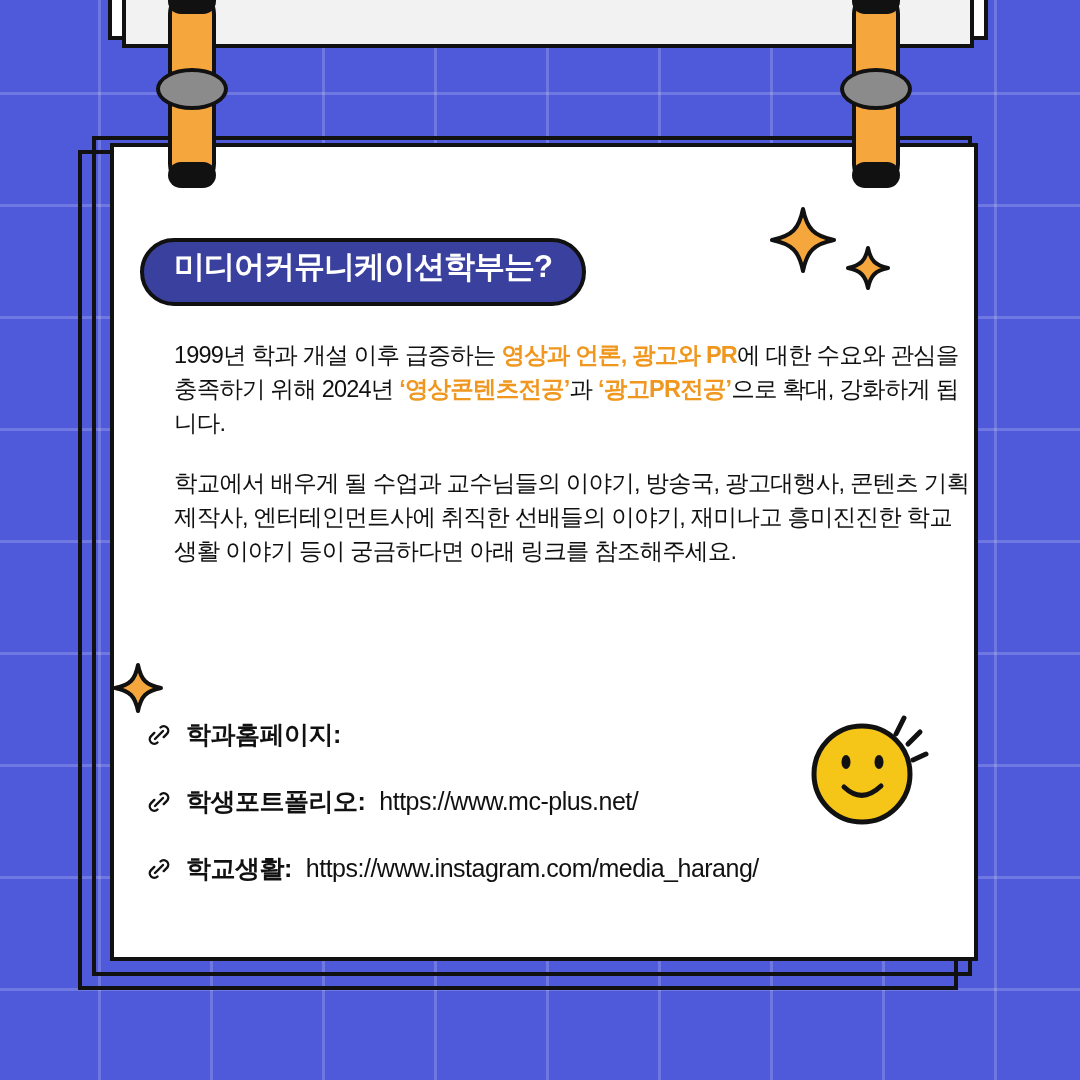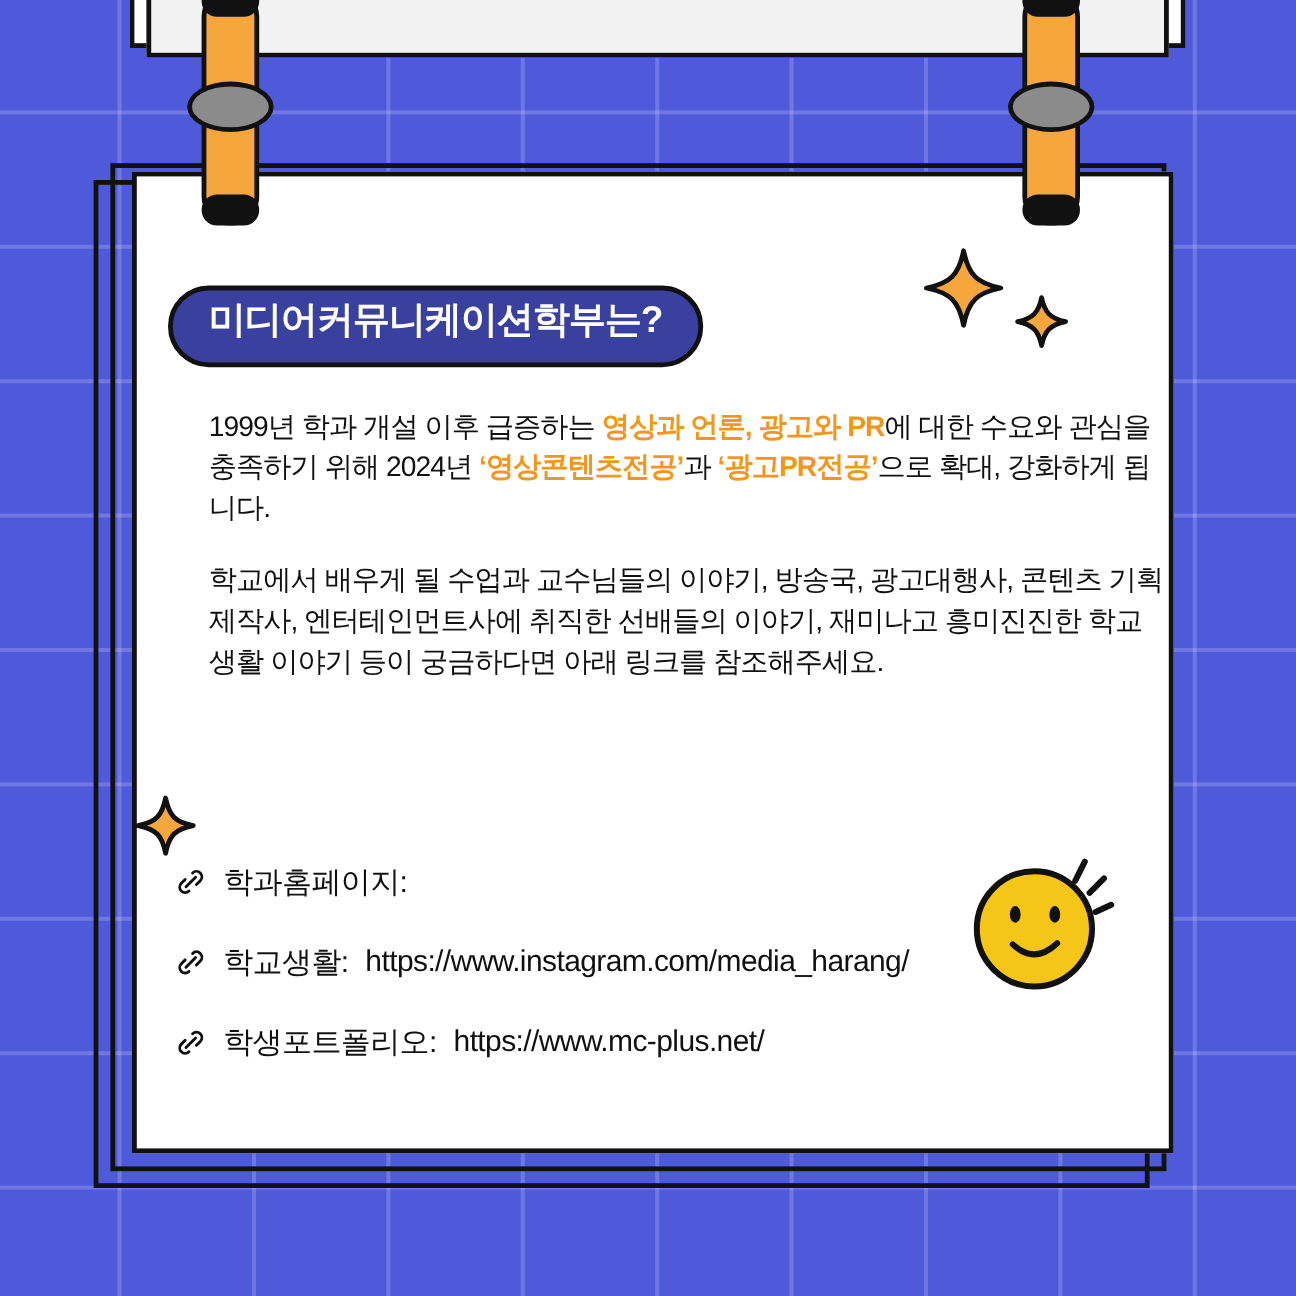--- a/index.html
+++ b/index.html
@@ -174,21 +174,21 @@
     font-size: 25px;
     letter-spacing: -0.5px;
     color: #111111;
   }
   .link-row .link-icon {
     width: 26px;
     height: 26px;
     flex: 0 0 26px;
     display: block;
   }
-  .link-label { font-weight: 400; }
+  .link-label { font-weight: 700; }
   .link-url { font-weight: 500; }
 
   
   .sparkle { position: absolute; }
   #sparkle-big { left: 768px; top: 205px; }
   #sparkle-small { left: 845px; top: 245px; }
   #sparkle-left { left: 112px; top: 662px; }
   #smiley { position: absolute; left: 800px; top: 702px; }
 </style>
 </head>
@@ -248,37 +248,37 @@
 
   <div class="links">
 
     <div class="link-row">
       <svg class="link-icon" viewBox="0 0 26 26">
         <path d="M9 17 L17 9" stroke="#111111" stroke-width="2.4" stroke-linecap="round" fill="none"></path>
         <path d="M11.5 20.5 a4.5 4.5 0 0 1 -6.4 -6.4 l3.2 -3.2" stroke="#111111" stroke-width="2.4" stroke-linecap="round" fill="none"></path>
         <path d="M14.5 5.5 a4.5 4.5 0 0 1 6.4 6.4 l-3.2 3.2" stroke="#111111" stroke-width="2.4" stroke-linecap="round" fill="none"></path>
       </svg>
       <span class="link-label">학과홈페이지:</span>
+    </div>
+
+    <div class="link-row">
+      <svg class="link-icon" viewBox="0 0 26 26">
+        <path d="M9 17 L17 9" stroke="#111111" stroke-width="2.4" stroke-linecap="round" fill="none"></path>
+        <path d="M11.5 20.5 a4.5 4.5 0 0 1 -6.4 -6.4 l3.2 -3.2" stroke="#111111" stroke-width="2.4" stroke-linecap="round" fill="none"></path>
+        <path d="M14.5 5.5 a4.5 4.5 0 0 1 6.4 6.4 l-3.2 3.2" stroke="#111111" stroke-width="2.4" stroke-linecap="round" fill="none"></path>
+      </svg>
+      <span class="link-label">학생포트폴리오:</span>
+      <span class="link-url">https://www.mc-plus.net/</span>
     </div>
 
     <div class="link-row">
       <svg class="link-icon" viewBox="0 0 26 26">
         <path d="M9 17 L17 9" stroke="#111111" stroke-width="2.4" stroke-linecap="round" fill="none"></path>
         <path d="M11.5 20.5 a4.5 4.5 0 0 1 -6.4 -6.4 l3.2 -3.2" stroke="#111111" stroke-width="2.4" stroke-linecap="round" fill="none"></path>
         <path d="M14.5 5.5 a4.5 4.5 0 0 1 6.4 6.4 l-3.2 3.2" stroke="#111111" stroke-width="2.4" stroke-linecap="round" fill="none"></path>
       </svg>
       <span class="link-label">학교생활:</span>
       <span class="link-url">https://www.instagram.com/media_harang/</span>
     </div>
 
-    <div class="link-row">
-      <svg class="link-icon" viewBox="0 0 26 26">
-        <path d="M9 17 L17 9" stroke="#111111" stroke-width="2.4" stroke-linecap="round" fill="none"></path>
-        <path d="M11.5 20.5 a4.5 4.5 0 0 1 -6.4 -6.4 l3.2 -3.2" stroke="#111111" stroke-width="2.4" stroke-linecap="round" fill="none"></path>
-        <path d="M14.5 5.5 a4.5 4.5 0 0 1 6.4 6.4 l-3.2 3.2" stroke="#111111" stroke-width="2.4" stroke-linecap="round" fill="none"></path>
-      </svg>
-      <span class="link-label">학생포트폴리오:</span>
-      <span class="link-url">https://www.mc-plus.net/</span>
-    </div>
-
   </div>
 
 </div>
 
 </body></html>

